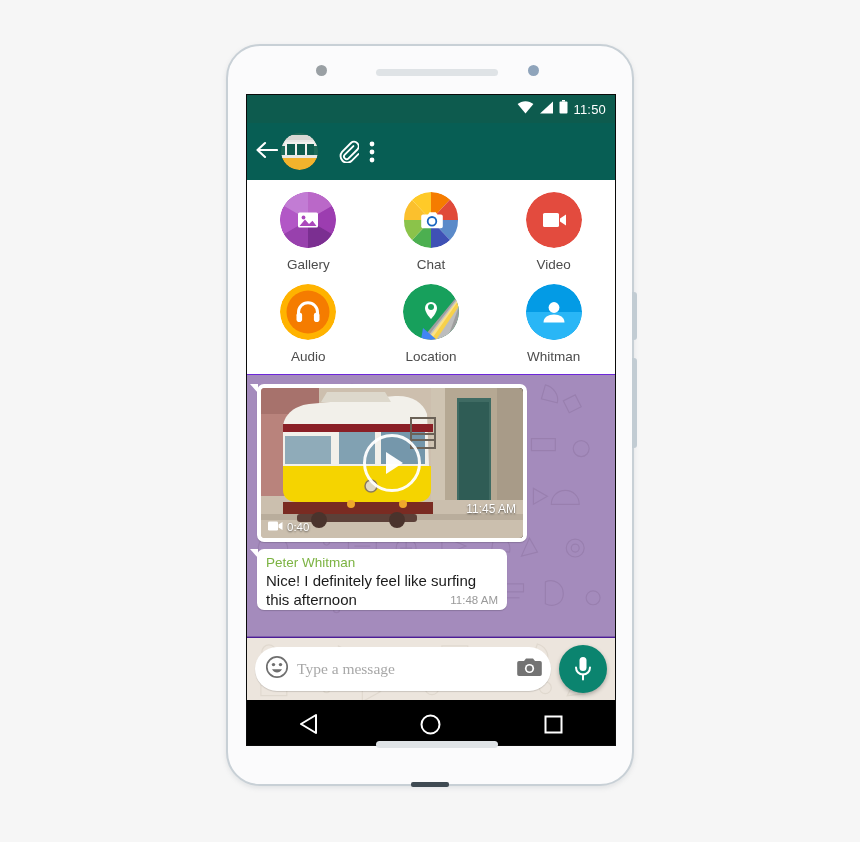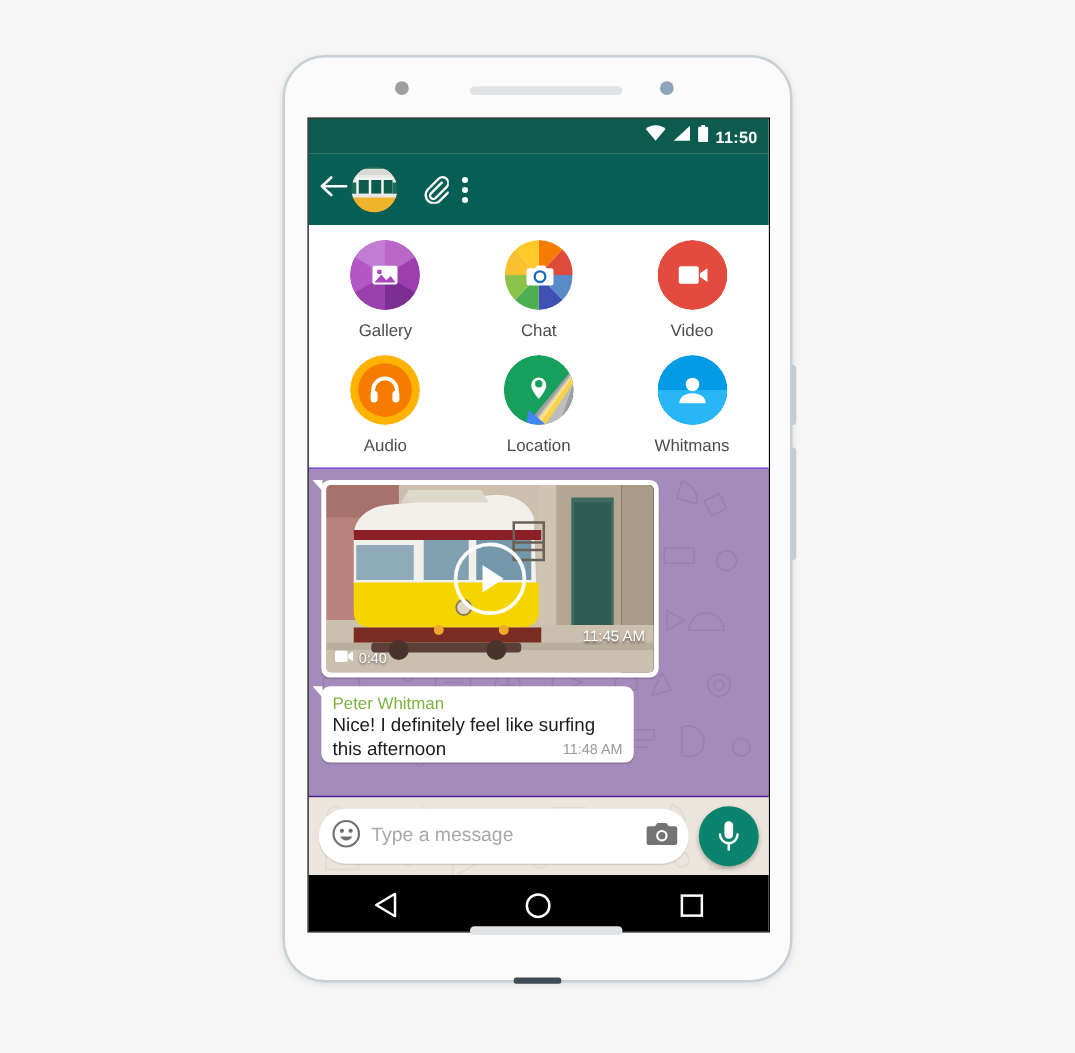--- a/index.html
+++ b/index.html
@@ -42,21 +42,21 @@
     border:1px solid #0a0a0a;
     box-sizing:border-box;
   }
 
   
   #status-bar{
     height:28px;background:#0d5b4e;
     display:flex;align-items:center;justify-content:flex-end;
     padding-right:9px;box-sizing:border-box;gap:5px;
   }
-  #status-bar .clock{color:#fff;font-size:13px;font-weight:bold;letter-spacing:.2px;}
+  #status-bar .clock{color:#fff;font-size:13px;font-weight:normal;letter-spacing:.2px;}
 
   
   #chat-header{
     height:57px;background:#075e54;
     display:flex;align-items:center;padding:0 10px 0 8px;box-sizing:border-box;
   }
   #back-arrow{width:24px;flex:0 0 24px;}
   #header-avatar{
     width:37px;height:37px;border-radius:50%;
     margin:0 9px 0 2px;flex:0 0 37px;overflow:hidden;position:relative;background:#245a4d;
@@ -132,21 +132,21 @@
     display:flex;align-items:center;padding:0 8px;box-sizing:border-box;
   }
   #input-wallpaper{position:absolute;inset:0;opacity:.55;}
   #input-pill{
     position:relative;flex:1;height:44px;background:#fff;border-radius:22px;
     display:flex;align-items:center;padding:0 8px 0 10px;box-sizing:border-box;
     box-shadow:0 1px 1px rgba(0,0,0,.14);
   }
   #message-input{
     flex:1;border:none;outline:none;font-size:15.5px;color:#a16207;
-    font-family:Liberation Sans, sans-serif;background:transparent;padding:0 8px;
+    font-family:Liberation Serif, serif;background:transparent;padding:0 8px;
   }
   #message-input::placeholder{color:#a8a8a8;}
   #mic-fab{
     position:relative;width:48px;height:48px;border-radius:50%;background:#0b846f;
     margin-left:8px;flex:0 0 48px;display:flex;align-items:center;justify-content:center;
     box-shadow:0 2px 4px rgba(0,0,0,.28);
   }
 
   
   #nav-bar{
@@ -329,21 +329,21 @@
 
         <div class="attach-item">
           <div class="attach-circle">
             <svg width="56" height="56" viewBox="0 0 56 56">
               <circle cx="28" cy="28" r="28" fill="#039be5"></circle>
               <path d="M0 28h56a28 28 0 0 1-56 0z" fill="#29b6f6"></path>
               <circle cx="28" cy="23.5" r="5.4" fill="#fff"></circle>
               <path d="M17.5 38.5c0-5.2 4.7-8 10.5-8s10.5 2.8 10.5 8z" fill="#fff"></path>
             </svg>
           </div>
-          <div class="attach-label">Whitmans</div>
+          <div class="attach-label">Whitman</div>
         </div>
 
       </div>
     </div>
 
     <div id="message-area">
       <svg id="wallpaper" viewBox="0 0 370 263" preserveAspectRatio="xMidYMid slice">
         <rect width="370" height="263" fill="#ece5dd"></rect>
         <g stroke="#d6cec2" stroke-width="1.2" fill="none" opacity=".9">
           <circle cx="25" cy="20" r="8"></circle>

